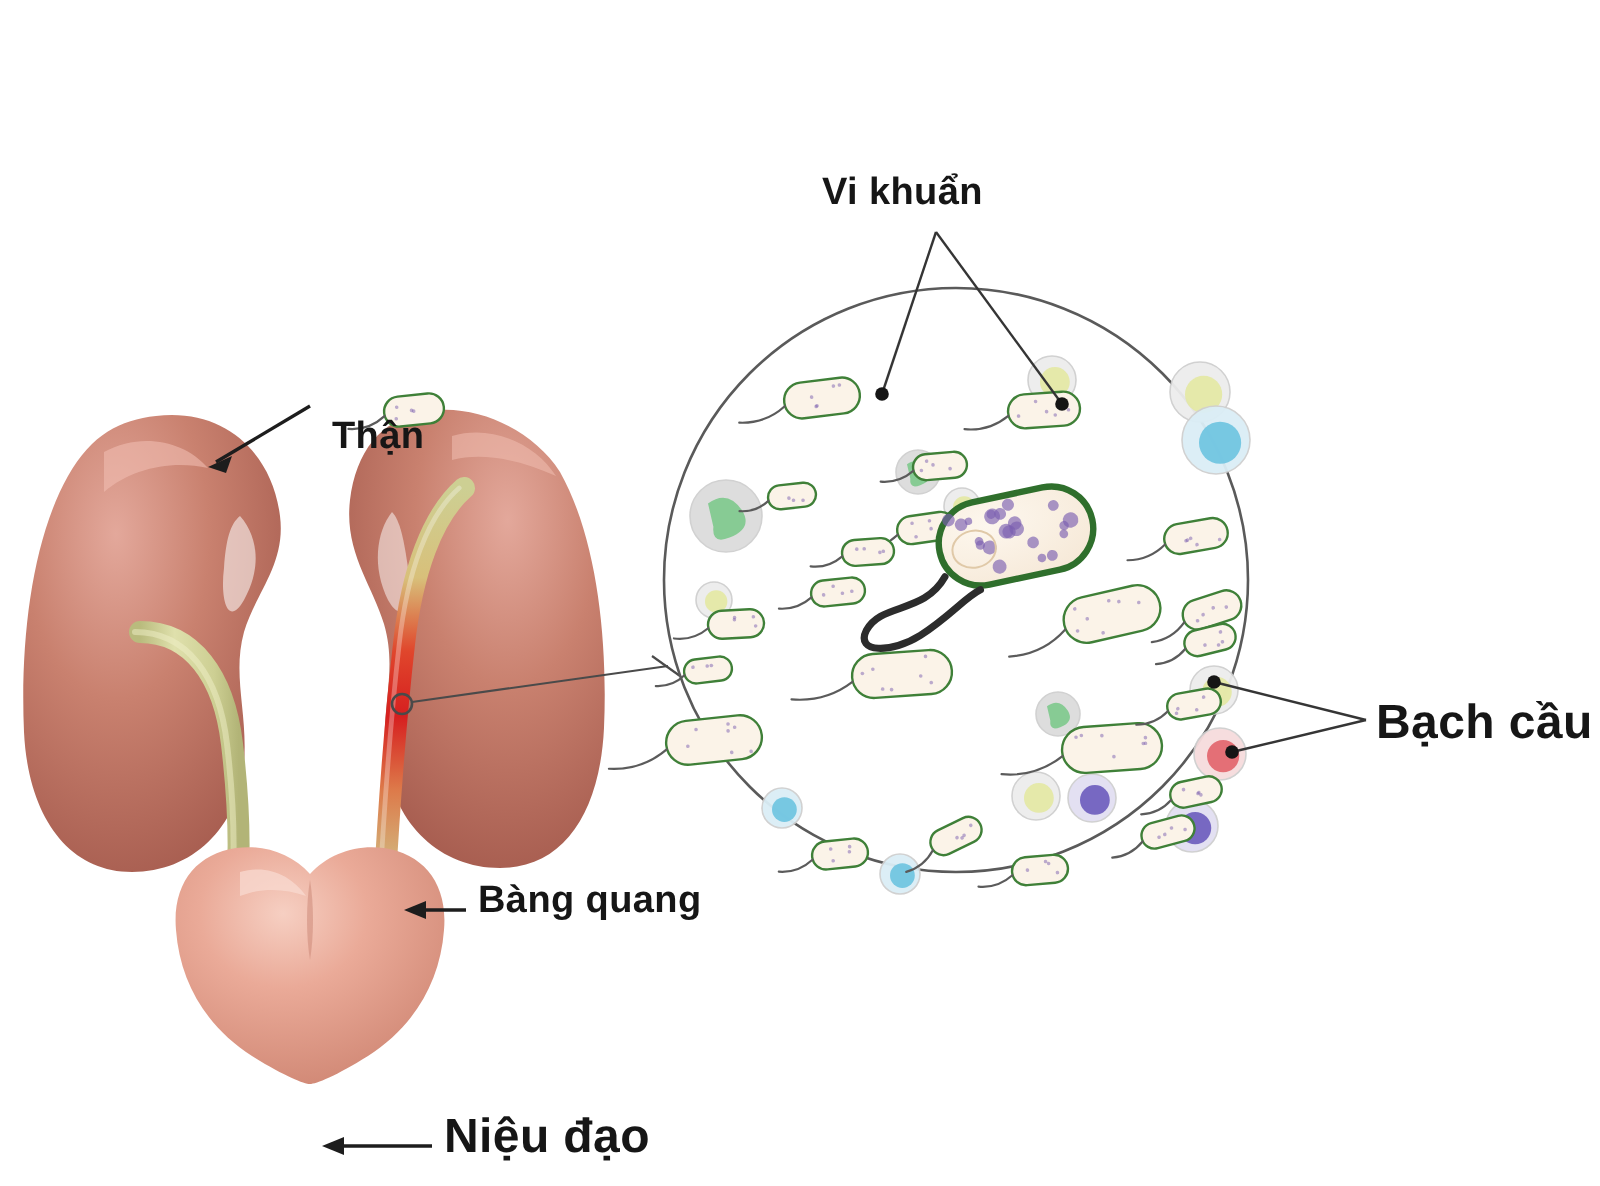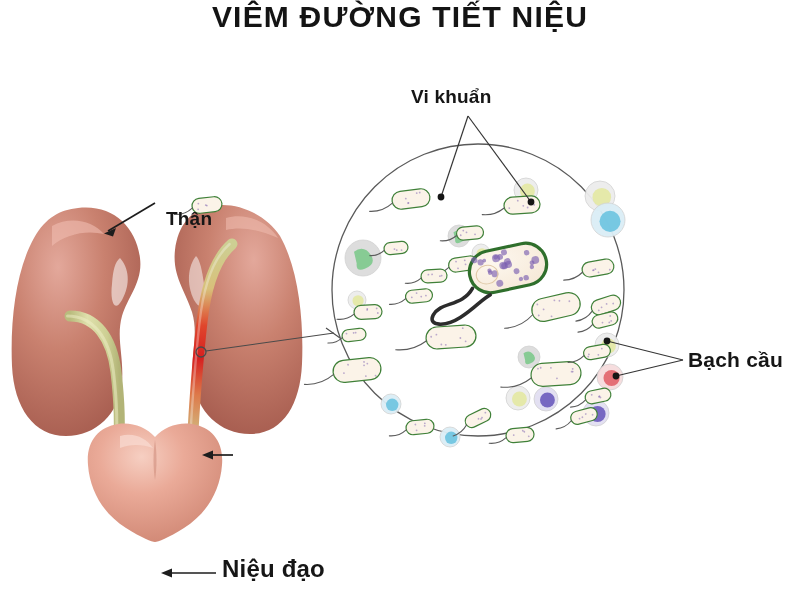--- a/index.html
+++ b/index.html
@@ -8,28 +8,27 @@
   #stage{position:relative;width:800px;height:593px;background:#fff;}
   #svgroot{position:absolute;left:0;top:0;width:800px;height:593px;}
   .lbl{position:absolute;font-weight:bold;color:#161616;white-space:nowrap;
        letter-spacing:.2px;}
   #title{left:0;top:18px;width:800px;text-align:center;font-size:30px;
          font-weight:bold;color:#141414;letter-spacing:1.2px;}
   #lbl-vikhuan{left:411px;top:86px;font-size:19px;}
   #lbl-than{left:118px;top:208px;font-size:19px;margin-left:48px;}
   #lbl-bangquang{left:239px;top:440px;font-size:19px;}
   #lbl-nieudao{left:222px;top:555px;font-size:24px;}
-  #lbl-bachcau{left:688px;top:348px;font-size:21px;}
+  #lbl-bachcau{left:688px;top:348px;font-size:24px;}
 </style>
 </head>
 <body>
 
 <div id="stage">
 
-  <div id="title">VIÊM ĐƯỜNG TIẾT NIỆU</div>
 
   <svg id="svgroot" viewBox="0 0 800 593">
     <defs>
       <radialGradient id="gKidL" cx="36%" cy="26%" r="82%">
         <stop offset="0%" stop-color="#e3a89b"></stop>
         <stop offset="44%" stop-color="#c9816f"></stop>
         <stop offset="100%" stop-color="#a45a4d"></stop>
       </radialGradient>
       <radialGradient id="gKidR" cx="62%" cy="24%" r="82%">
         <stop offset="0%" stop-color="#e3a89b"></stop>
@@ -432,16 +431,17 @@
       <polygon points="202,455 213,450.5 213,459.5" fill="#1d1d1d"></polygon>
     </g>
     <g>
       <line x1="216" y1="573" x2="166" y2="573" stroke="#1d1d1d" stroke-width="1.7"></line>
       <polygon points="161,573 172,568.5 172,577.5" fill="#1d1d1d"></polygon>
     </g>
   </svg>
 
   <div class="lbl" id="lbl-vikhuan">Vi khuẩn</div>
   <div class="lbl" id="lbl-than">Thận</div>
+  <div class="lbl" id="lbl-bangquang">Bàng quang</div>
   <div class="lbl" id="lbl-nieudao">Niệu đạo</div>
   <div class="lbl" id="lbl-bachcau">Bạch cầu</div>
 
 </div>
 
 </body></html>

